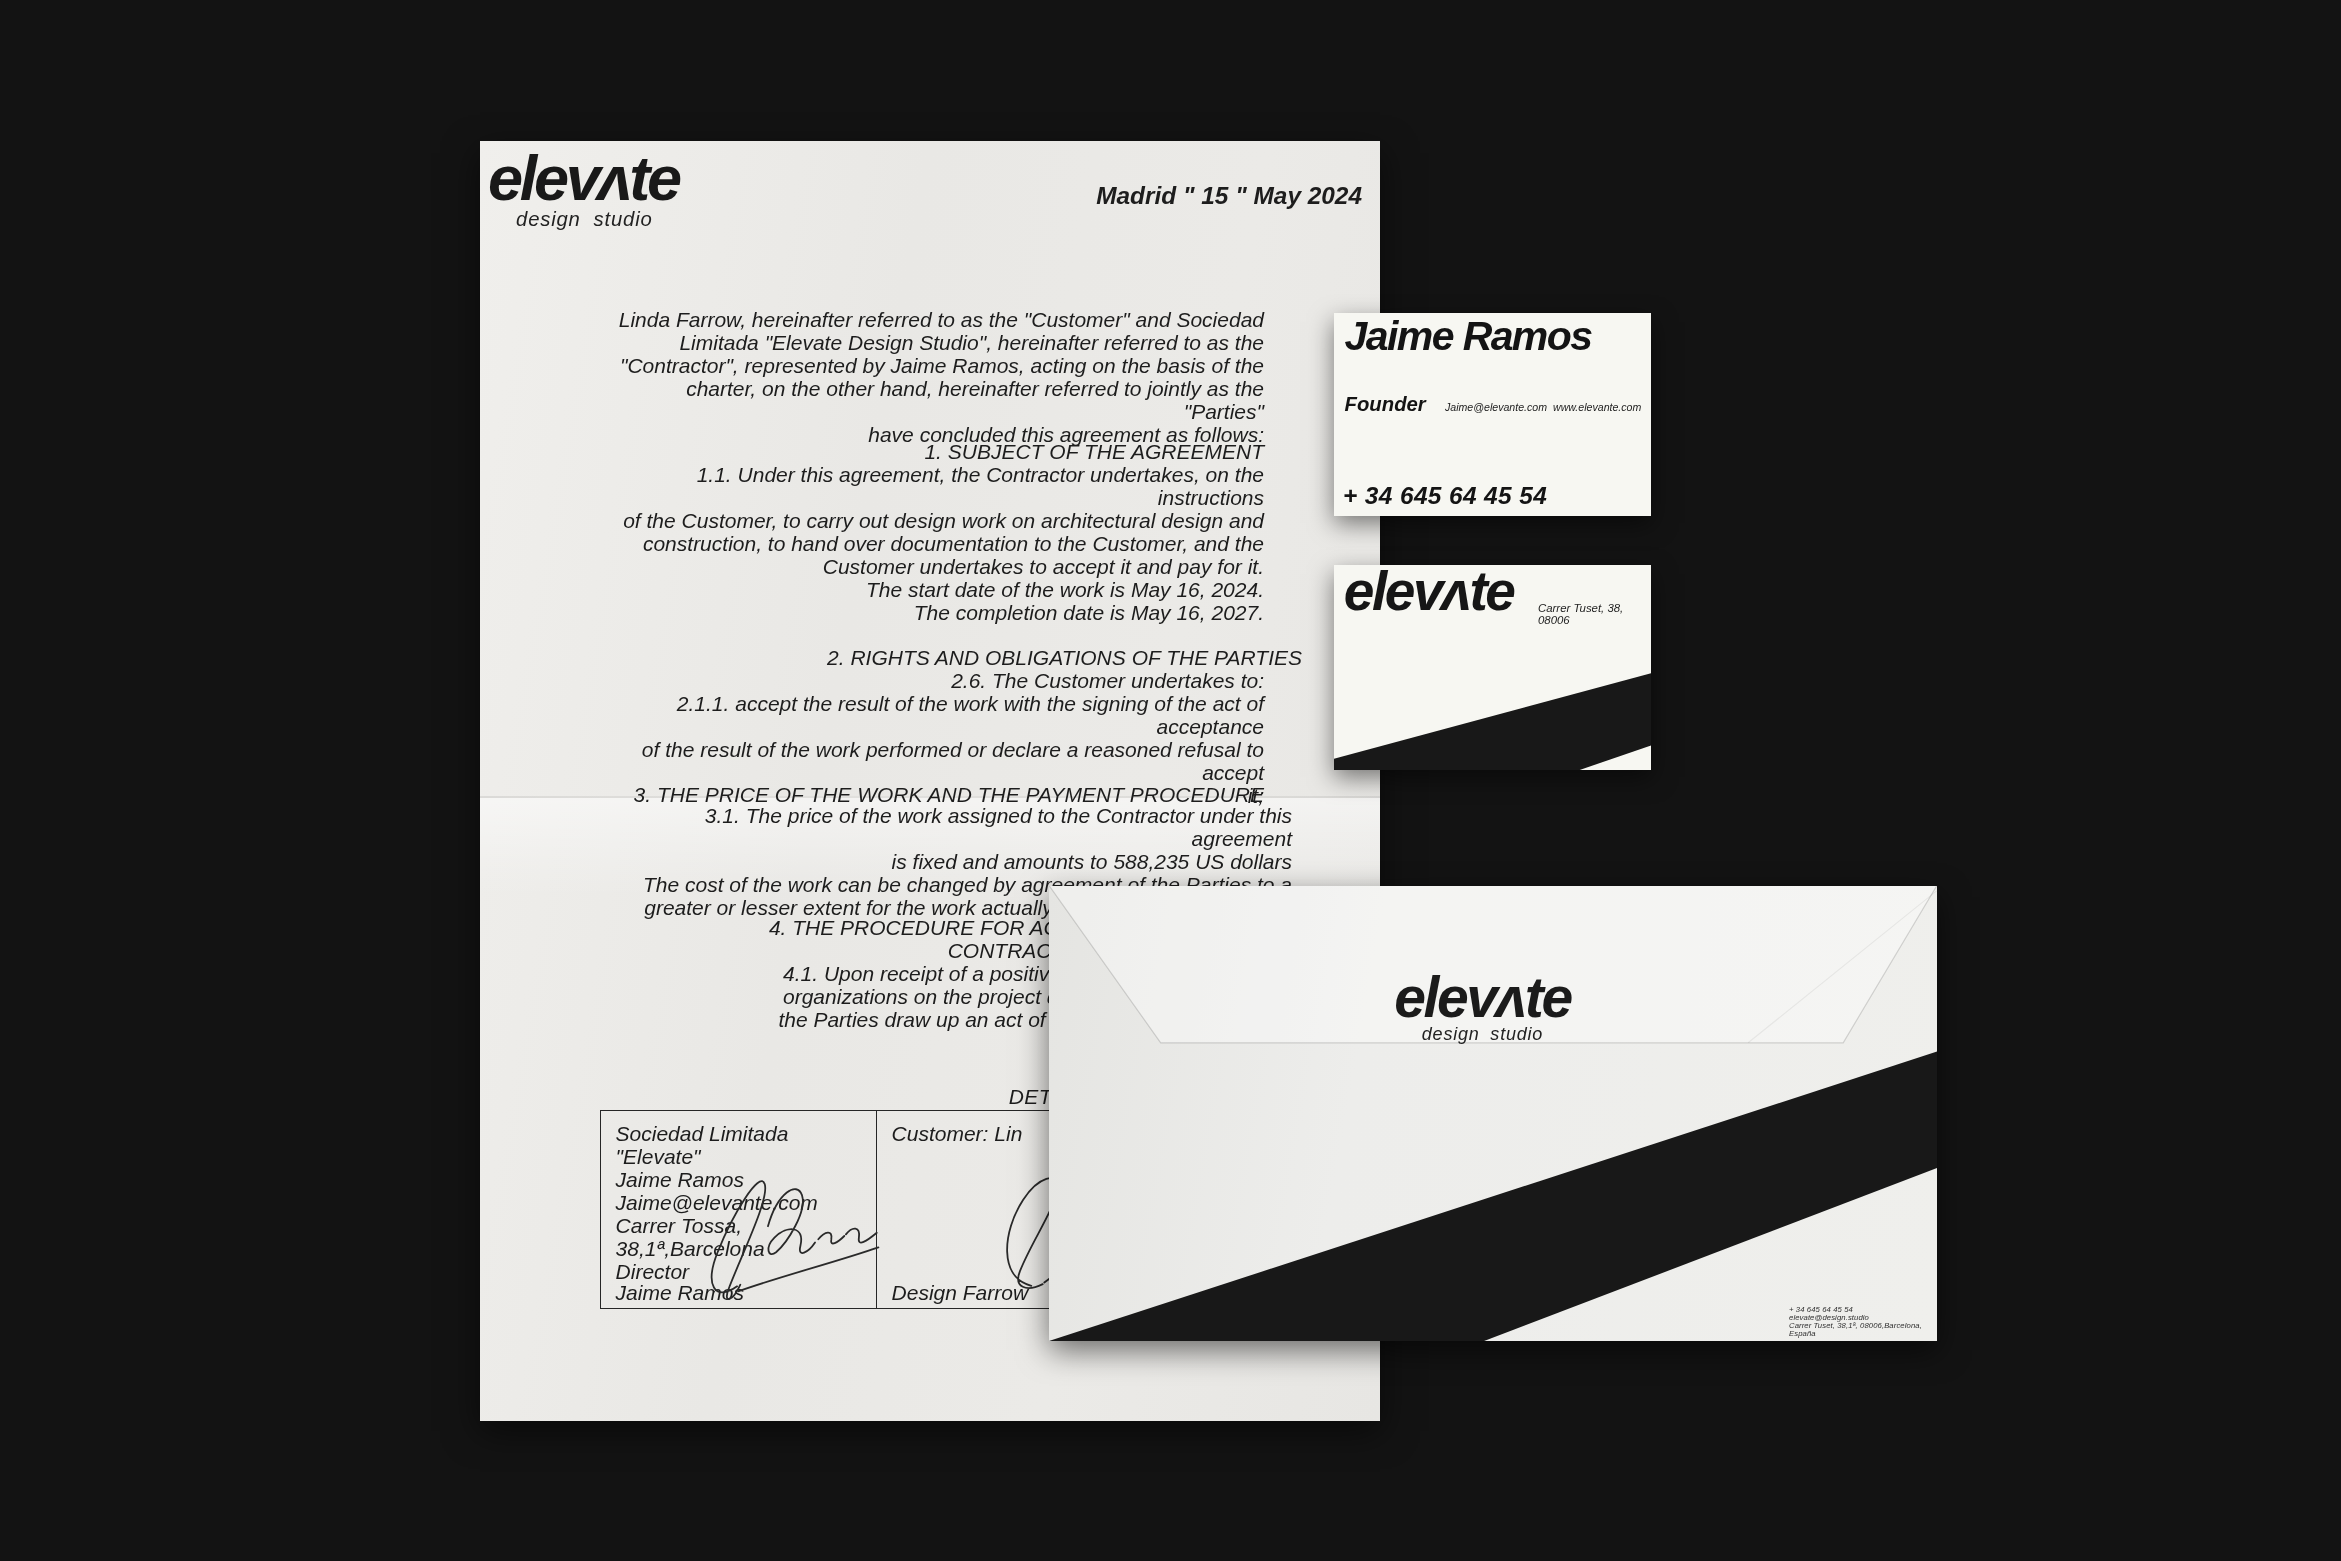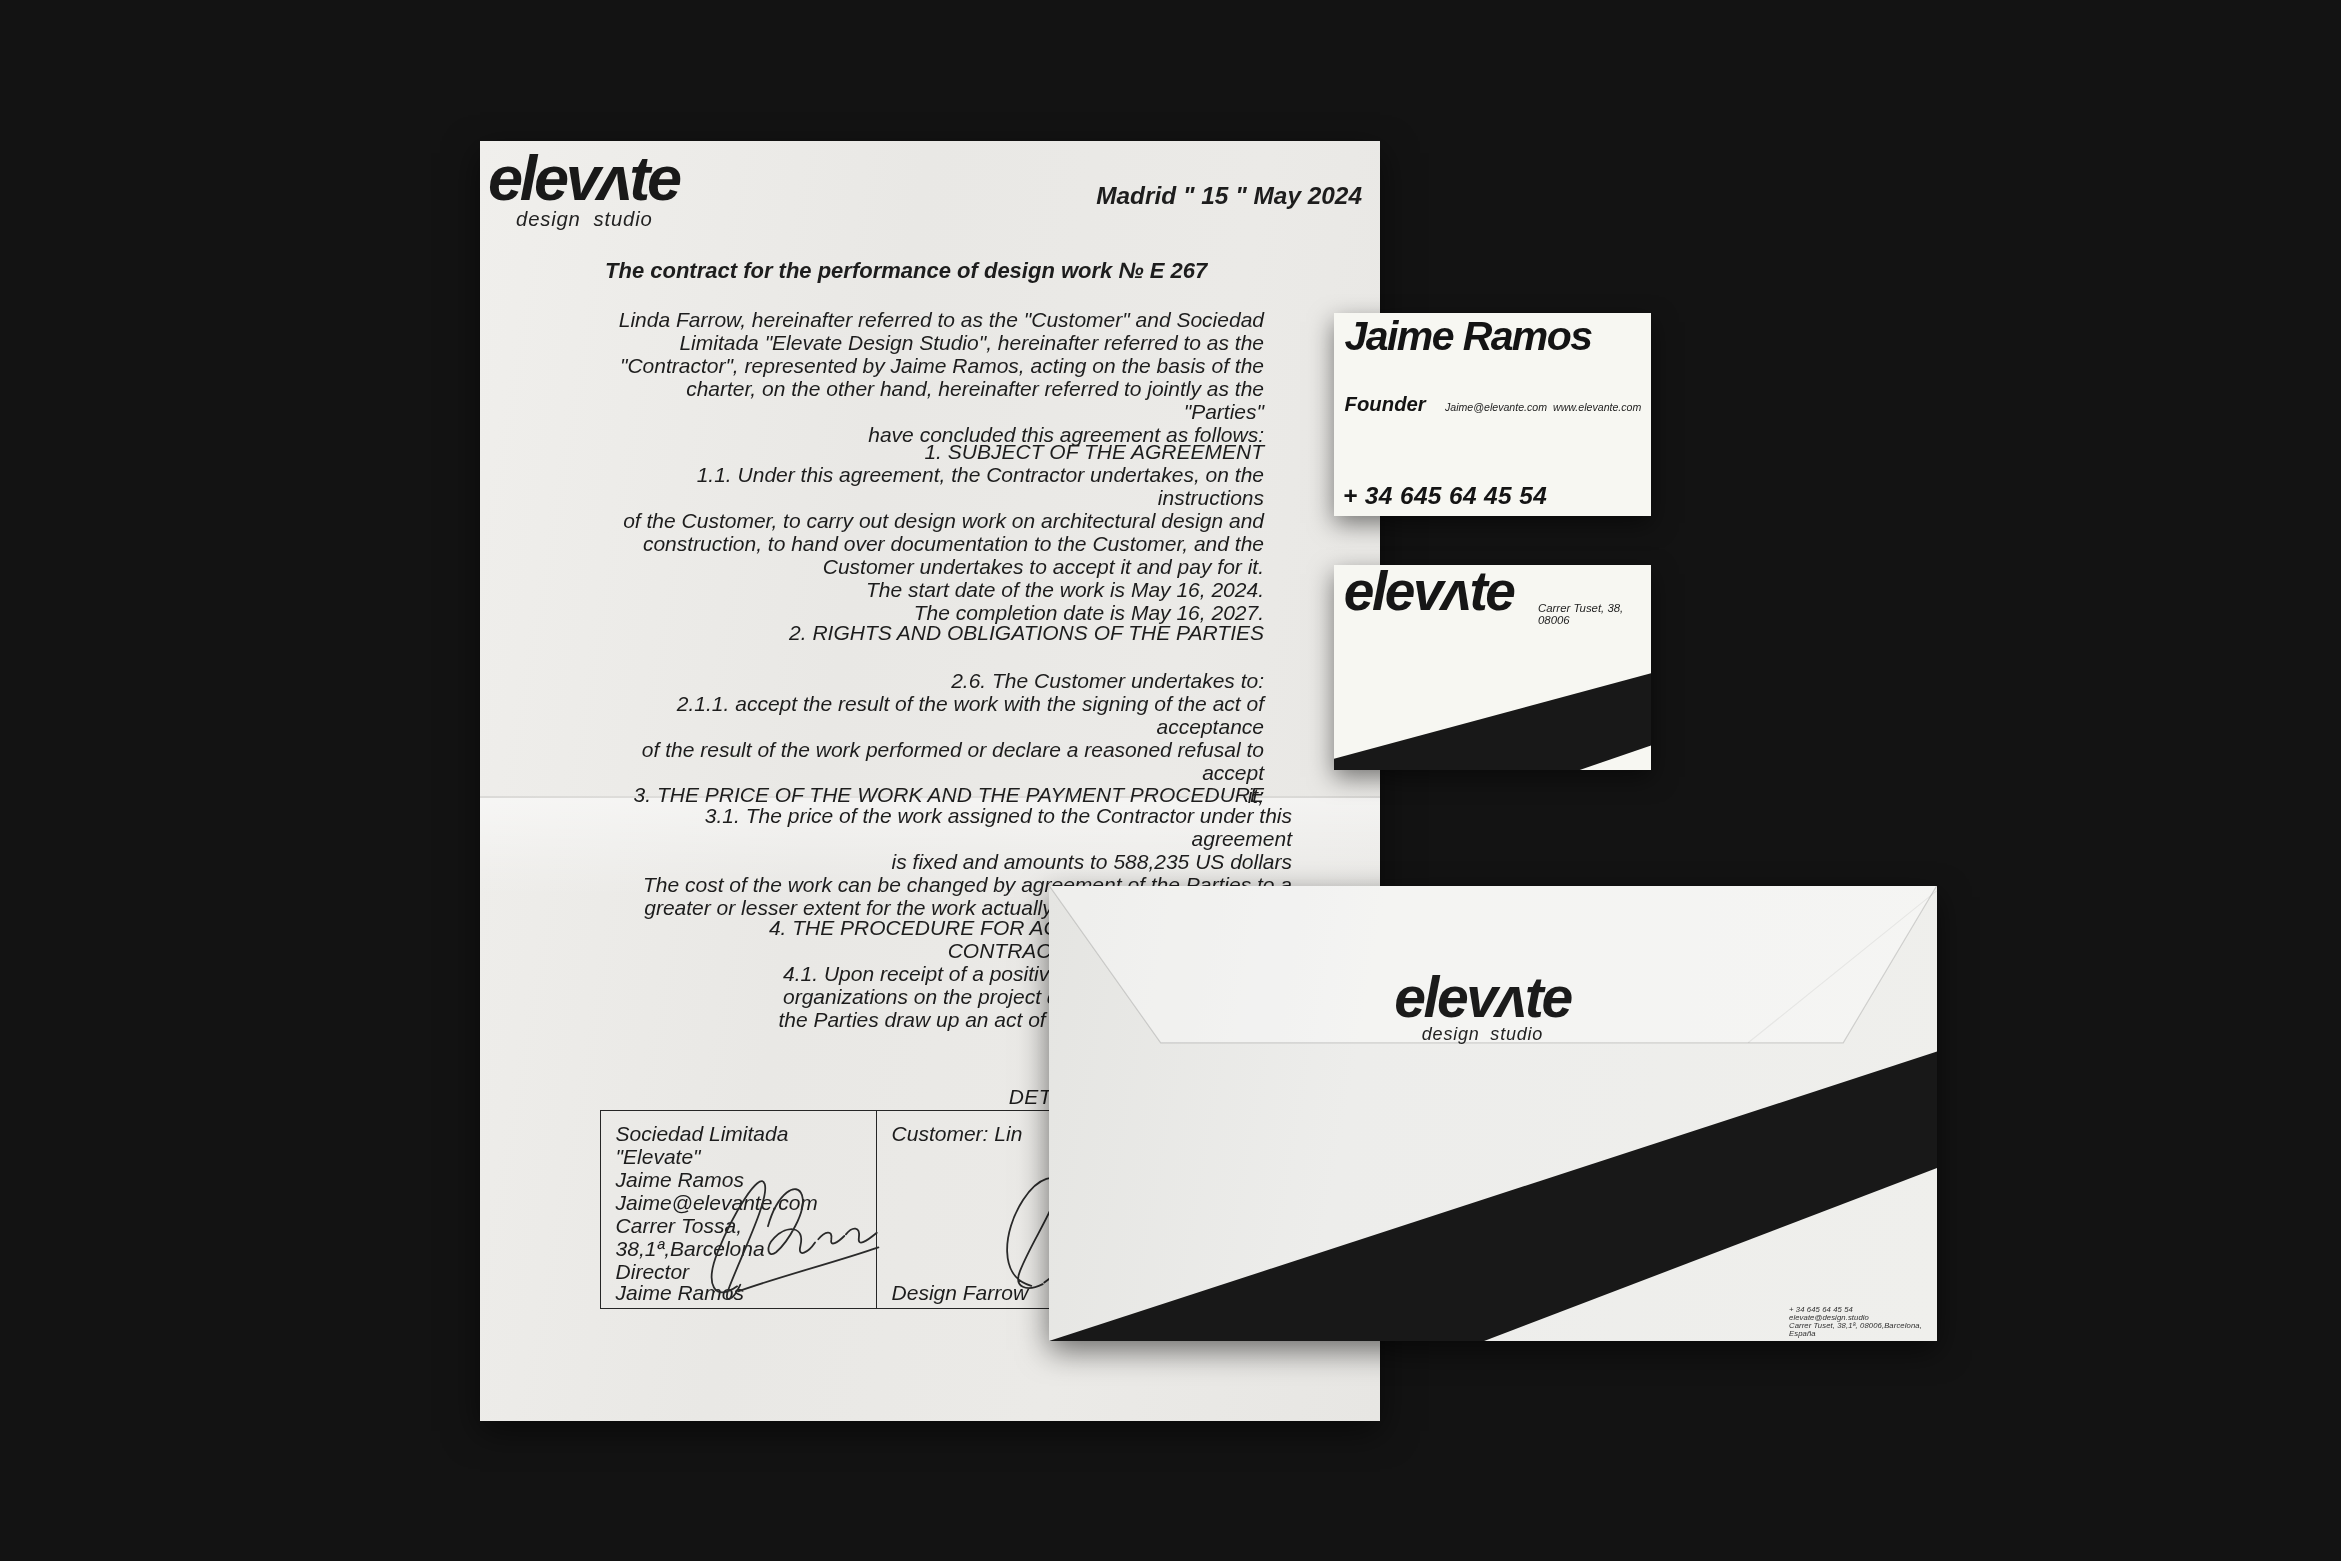--- a/index.html
+++ b/index.html
@@ -23,21 +23,21 @@
   .lh-date{position:absolute;right:18px;top:41px;font-size:24.4px;font-weight:700;}
 
   .doc-title{position:absolute;left:125px;top:117px;font-size:22px;font-weight:700;}
 
   .lines{white-space:pre-line;font-size:21px;line-height:23px;}
   .doc-block{position:absolute;left:125px;width:659px;text-align:right;}
   .b-intro{top:167px;}
   .b-s1h{top:299px;}
   .b-s1{top:322px;}
   .b-dates{top:437px;}
-  .b-s2h{top:480px;}
+  .b-s2h{top:505px;margin-left:38px;}
   .b-s2{top:528px;}
   .b-s3h{top:642px;}
   .b-s3{top:663px;margin-left:28px;}
   .b-s4h{top:775px;}
   .b-s4{top:821px;}
   .b-details{top:944px;left:240px;letter-spacing:0.4px;}
 
   .sig-table{position:absolute;left:120px;top:969px;width:768px;height:197px;
              border:1.6px solid #262626;display:flex;}
   .sig-cell{position:relative;box-sizing:border-box;padding:11.4px 14.6px;}
@@ -89,21 +89,20 @@
     <div class="crease"></div>
     <div class="crease-glow"></div>
 
     <div class="lh-logo">
       <div class="lh-wordmark">elevʌte</div>
       <div class="lh-tagline">design studio</div>
     </div>
 
     <div class="lh-date">Madrid " 15 " May 2024</div>
 
-    <div class="doc-title">The contract for the performance of design work № E 267</div>
 
     <div class="doc-block lines b-intro">Linda Farrow, hereinafter referred to as the "Customer" and Sociedad
 Limitada "Elevate Design Studio", hereinafter referred to as the
 "Contractor", represented by Jaime Ramos, acting on the basis of the
 charter, on the other hand, hereinafter referred to jointly as the "Parties"
 have concluded this agreement as follows:</div>
 
     <div class="doc-block lines b-s1h">1. SUBJECT OF THE AGREEMENT</div>
     <div class="doc-block lines b-s1">1.1. Under this agreement, the Contractor undertakes, on the instructions
 of the Customer, to carry out design work on architectural design and

